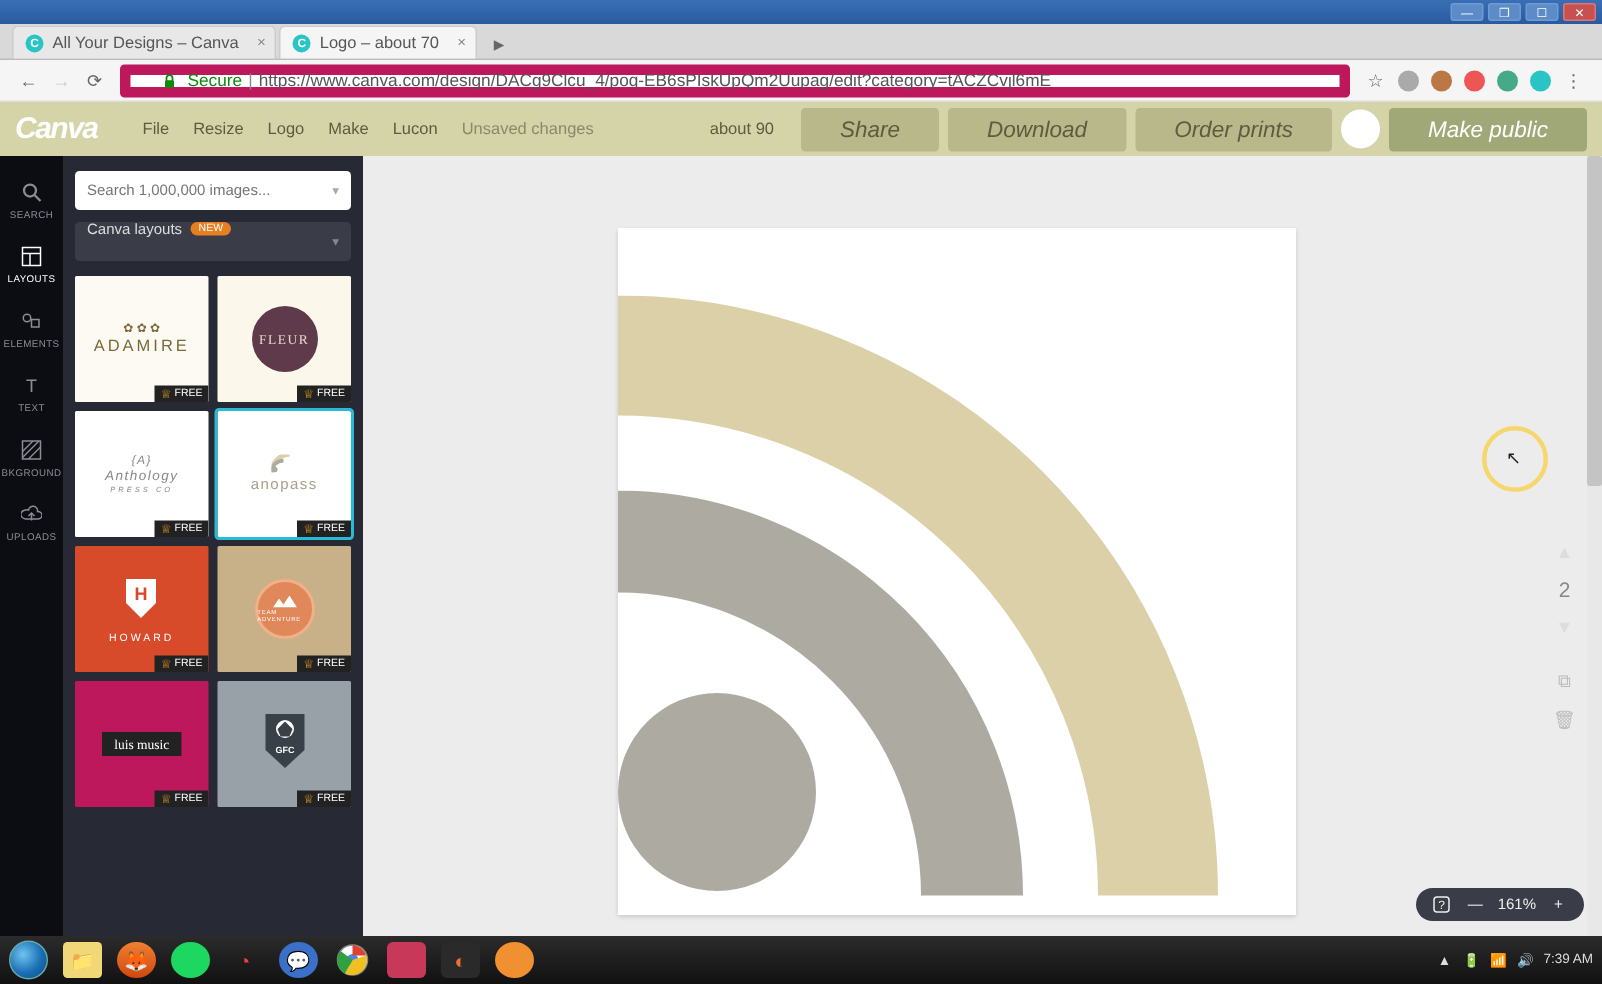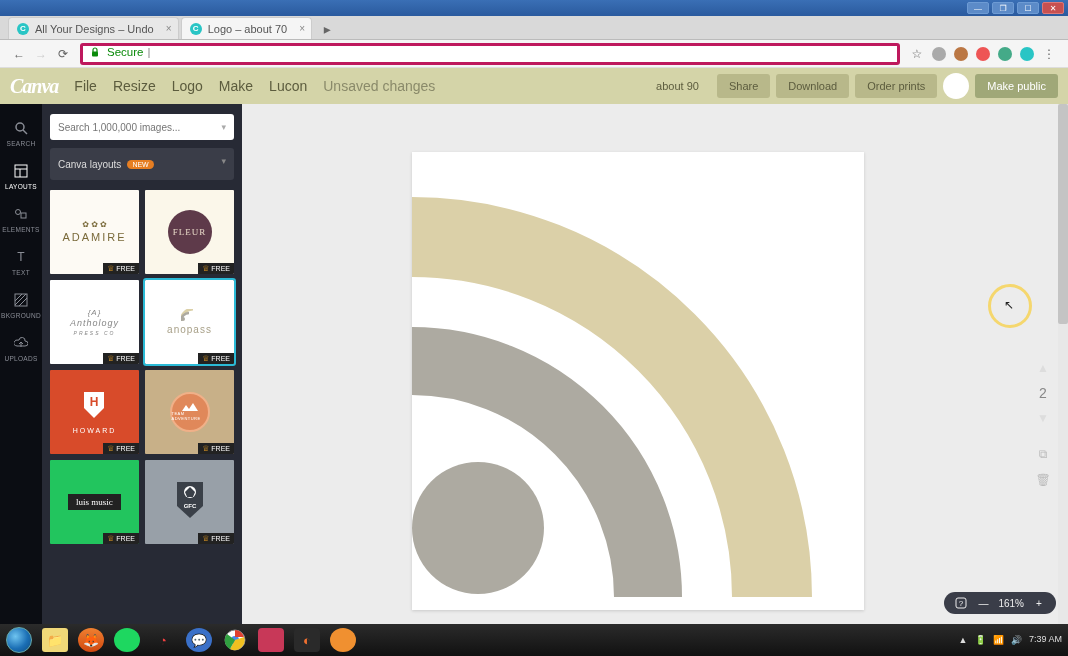--- a/index.html
+++ b/index.html
@@ -15,53 +15,53 @@
   .chrome-tabs { height: 24px; background:#d9d9d9; display:flex; align-items:flex-end; padding-left:8px; border-bottom:1px solid #bbb;}
   .tab { height:22px; display:flex; align-items:center; padding:0 24px 0 8px; font-size:11px; color:#555; position:relative; max-width:180px; background:#e8e8e8; border-radius:4px 4px 0 0; margin-right:2px; border:1px solid #ccc; border-bottom:none;}
   .tab.active{background:#f5f5f5;}
   .tab .favicon{width:12px;height:12px;border-radius:50%;background:#29c5c5;margin-right:6px;flex-shrink:0;display:flex;align-items:center;justify-content:center;font-size:8px;color:#fff;font-weight:bold;}
   .tab .close-x{position:absolute;right:6px;font-size:10px;color:#888;}
   .new-tab{width:18px;height:16px;display:flex;align-items:center;justify-content:center;color:#666;font-size:14px;margin-left:4px;margin-bottom:2px;}
 
   
   .addr-bar{height:28px;background:#f5f5f5;display:flex;align-items:center;padding:0 8px;border-bottom:1px solid #ddd;}
   .addr-btn{width:22px;height:22px;display:flex;align-items:center;justify-content:center;color:#666;font-size:12px;}
-  .addr-field{flex:1;height:22px;background:#fff;border:3px solid #be185d;border-radius:3px;display:flex;align-items:flex-start;padding:0 6px;font-size:11.5px;color:#333;margin:0 6px;}
+  .addr-field{flex:1;height:22px;background:#fff;border:7px solid #be185d;border-radius:3px;display:flex;align-items:center;padding:0 20px;font-size:11.5px;color:#333;margin:0 6px;}
   .addr-field .lock{width:12px;height:12px;margin-right:6px;display:flex;align-items:center;justify-content:center;color:#0a8a0a;}
   .addr-field .secure{color:#0a8a0a;margin-right:4px;}
   .addr-field .url{color:#555;}
   .ext-icons{display:flex;gap:8px;padding:0 4px;}
   .ext-icon{width:14px;height:14px;border-radius:50%;}
 
   
   .canva-top{height:36px;background:#d4d4a8;display:flex;align-items:center;padding:0 10px;}
-  .canva-logo{font-family:Liberation Serif, serif;font-size:20px;color:#fff;font-weight:bold;font-style:italic;margin-right:16px;letter-spacing:-1px;}
-  .menu-item{font-size:14px;color:#5c5c3e;margin-right:16px;cursor:pointer;}
+  .canva-logo{font-family:Liberation Sans, sans-serif;font-size:20px;color:#fff;font-weight:bold;font-style:italic;margin-right:30px;letter-spacing:-1px;}
+  .menu-item{font-size:11px;color:#5c5c3e;margin-right:16px;cursor:pointer;}
   .top-spacer{flex:1;}
   .doc-title{font-size:11px;color:#5c5c3e;margin-right:12px;}
-  .top-btn{background:#b8b88a;color:#5c5c3e;font-size:11px;padding:6px 12px;border-radius:3px;margin-left:6px;border:none;cursor:pointer;}
+  .top-btn{background:#b8b88a;color:#5c5c3e;font-size:15px;padding:6px 26px;border-radius:3px;margin-left:6px;border:none;cursor:pointer;font-style:italic;}
   .top-btn.primary{background:#a0a878;color:#fff;}
   .avatar{width:26px;height:26px;border-radius:50%;background:#fff;margin-left:6px;}
 
   
   .main{display:flex;height:calc(100% - 16px - 24px - 28px - 36px - 32px);}
 
   
   .rail{width:42px;background:#0b0d13;display:flex;flex-direction:column;align-items:center;padding-top:8px;}
   .rail-item{display:flex;flex-direction:column;align-items:center;justify-content:center;width:100%;padding:8px 0;color:#8a8d96;font-size:7px;cursor:pointer;}
   .rail-item.active{color:#fff;}
   .rail-icon{width:16px;height:16px;margin-bottom:4px;display:flex;align-items:center;justify-content:center;}
   .rail-label{font-size:6.5px;letter-spacing:0.3px;}
 
   
   .panel{width:200px;background:#272a35;padding:10px 8px;overflow-y:auto;}
   .search-row{position:relative;}
   .search-input{width:100%;height:26px;background:#fff;border:none;border-radius:3px;padding:0 24px 0 8px;font-size:10px;color:#888;}
   .search-caret{position:absolute;right:8px;top:8px;color:#aaa;font-size:9px;}
-  .layouts-row{margin-top:8px;background:#3a3d48;border-radius:3px;height:16px;display:flex;align-items:center;padding:16px 8px;font-size:10px;color:#ddd;position:relative;}
+  .layouts-row{margin-top:8px;background:#3a3d48;border-radius:3px;height:26px;display:flex;align-items:flex-start;padding:0 8px;font-size:10px;color:#ddd;position:relative;}
   .badge-new{background:#e67e22;color:#fff;font-size:7px;padding:1px 5px;border-radius:7px;margin-left:6px;}
   .layouts-row .search-caret{color:#888;}
 
   .grid{display:flex;flex-wrap:wrap;gap:6px;margin-top:10px;}
   .thumb{width:calc(50% - 3px);height:84px;background:#fff;position:relative;border-radius:1px;overflow:hidden;display:flex;align-items:center;justify-content:center;}
   .thumb.sel{outline:2px solid #2bbad6;}
   .free-tag{position:absolute;bottom:0;right:0;background:#222;color:#fff;font-size:7px;padding:1px 4px;display:flex;align-items:center;gap:2px;}
   .free-tag::before{content:"♕";color:#f5a623;font-size:8px;}
 
   
@@ -105,21 +105,21 @@
 <div class="win-titlebar">
   <div class="win-btn mid">—</div>
   <div class="win-btn mid">❐</div>
   <div class="win-btn mid">☐</div>
   <div class="win-btn close">✕</div>
 </div>
 
 <div class="chrome-tabs">
   <div class="tab">
     <div class="favicon">C</div>
-    <span>All Your Designs – Undo</span>
+    <span>All Your Designs – Canva</span>
     <span class="close-x">×</span>
   </div>
   <div class="tab active">
     <div class="favicon">C</div>
     <span>Logo – about 70</span>
     <span class="close-x">×</span>
   </div>
   <div class="new-tab">▸</div>
 </div>
 
@@ -129,20 +129,21 @@
   <div class="addr-btn">⟳</div>
   <div class="addr-field">
     <span class="lock">
       <svg width="10" height="10" viewBox="0 0 10 10">
           <rect x="2" y="4.5" width="6" height="5" rx="1" fill="#0a8a0a"></rect>
           <path d="M3 5 V3 a2 2 0 0 1 4 0 V5" fill="none" stroke="#0a8a0a" stroke-width="1.2"></path>
         </svg>
     </span>
     <span class="secure">Secure</span>
     <span style="color:#888;margin-right:4px">|</span>
+    <span class="url">https://www.canva.com/design/DACg9Clcu_4/poq-EB6sPIskUpQm2Uupag/edit?category=tACZCvjl6mE</span>
   </div>
   <div class="addr-btn">☆</div>
   <div class="ext-icons">
     <div class="ext-icon" style="background:#aaa"></div>
     <div class="ext-icon" style="background:#b74"></div>
     <div class="ext-icon" style="background:#e55"></div>
     <div class="ext-icon" style="background:#4a8"></div>
     <div class="ext-icon" style="background:#29c5c5"></div>
   </div>
   <div class="addr-btn">⋮</div>
@@ -289,21 +290,21 @@
       <div class="thumb" style="background:#c8b088">
         <div style="width:40px;height:40px;border-radius:50%;background:#e0885a;border:2px solid #f0b088;display:flex;flex-direction:column;align-items:center;justify-content:center">
           <svg width="16" height="8" viewBox="0 0 16 8">
               <path d="M0 8 L4 2 L7 6 L11 0 L16 8 Z" fill="#fff"></path>
             </svg>
           <div style="font-size:4px;color:#fff;letter-spacing:0.5px">TEAM ADVENTURE</div>
         </div>
         <div class="free-tag">FREE</div>
       </div>
 
-      <div class="thumb" style="background:#22c55e">
+      <div class="thumb" style="background:#be185d">
         <div style="background:#222;color:#fff;padding:3px 8px;font-family:cursive;font-size:9px">luis music</div>
         <div class="free-tag">FREE</div>
       </div>
 
       <div class="thumb" style="background:#98a0a8">
         <div style="text-align:center">
           <svg width="34" height="40" viewBox="0 0 34 40">
               <path d="M4 2 H30 V26 L17 38 L4 26 Z" fill="#3a4048"></path>
               <circle cx="17" cy="12" r="6" fill="#fff"></circle>
               <path d="M12 12 L17 7 L22 12 L20 17 L14 17 Z" fill="#3a4048"></path>

